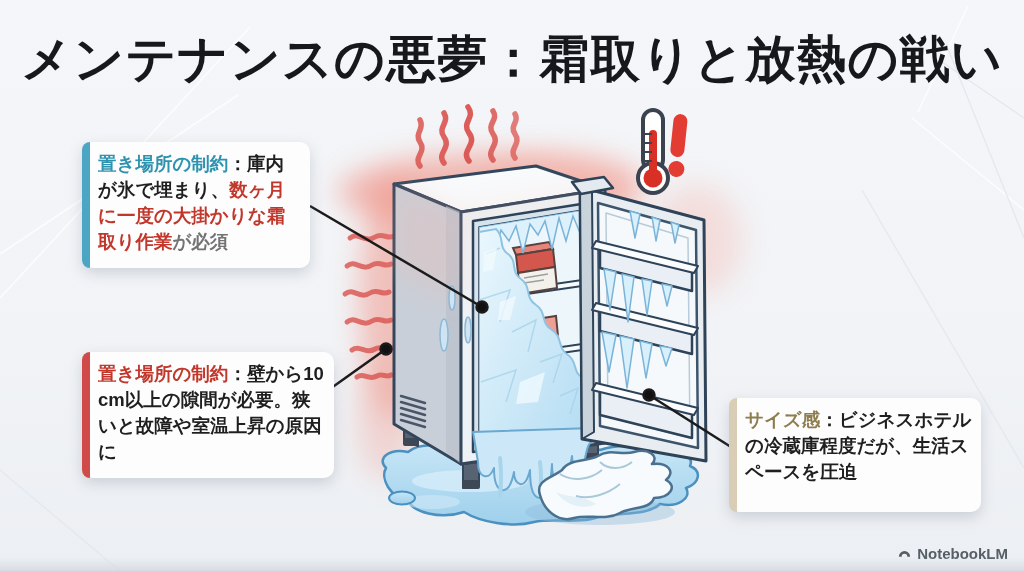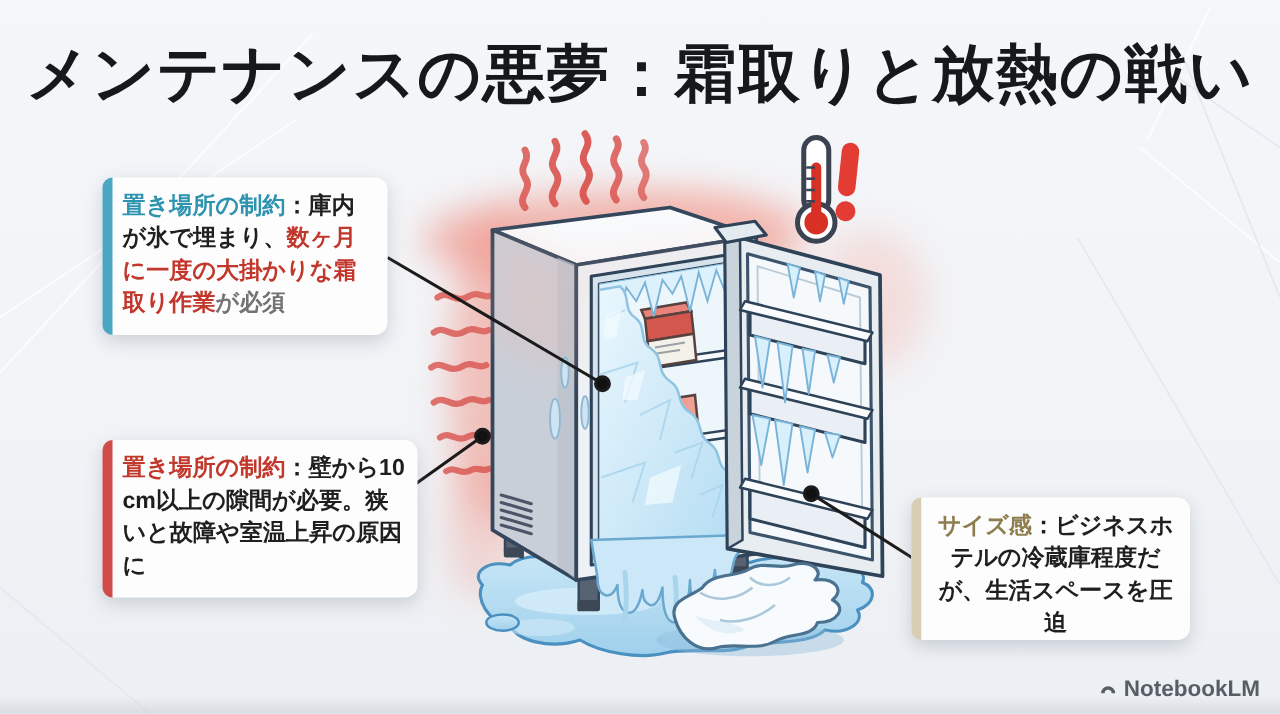--- a/index.html
+++ b/index.html
@@ -19,25 +19,25 @@
     padding:9px 8px 9px 16px;box-sizing:border-box;
     font-size:18.5px;line-height:26px;font-weight:700;color:#1f1f1f;
     word-break:break-all;
   }
   .callout .accent{
     position:absolute;left:0;top:0;bottom:0;width:8px;
     border-radius:8px 0 0 8px;
   }
   #callout-defrost{left:82px;top:142px;width:228px;height:126px;}
   #callout-placement{left:82px;top:352px;width:252px;height:126px;}
-  #callout-size{left:729px;top:398px;width:223px;height:114px;text-align:center;}
+  #callout-size{left:729px;top:398px;width:252px;height:114px;}
   .illustration{position:absolute;left:0;top:0;}
   .watermark{
     position:absolute;right:16px;bottom:9px;display:flex;align-items:center;gap:5px;
-    color:#575f66;font-size:18px;font-weight:700;
+    color:#575f66;font-size:15px;font-weight:700;
   }
   .bottom-fade{position:absolute;left:0;right:0;bottom:0;height:14px;
     background:linear-gradient(180deg,rgba(205,210,218,0),rgba(200,206,214,.55));}
 </style>
 </head>
 <body>
 
 <div class="stage">
 
   <svg class="bg-lines" width="1024" height="571" viewBox="0 0 1024 571">

